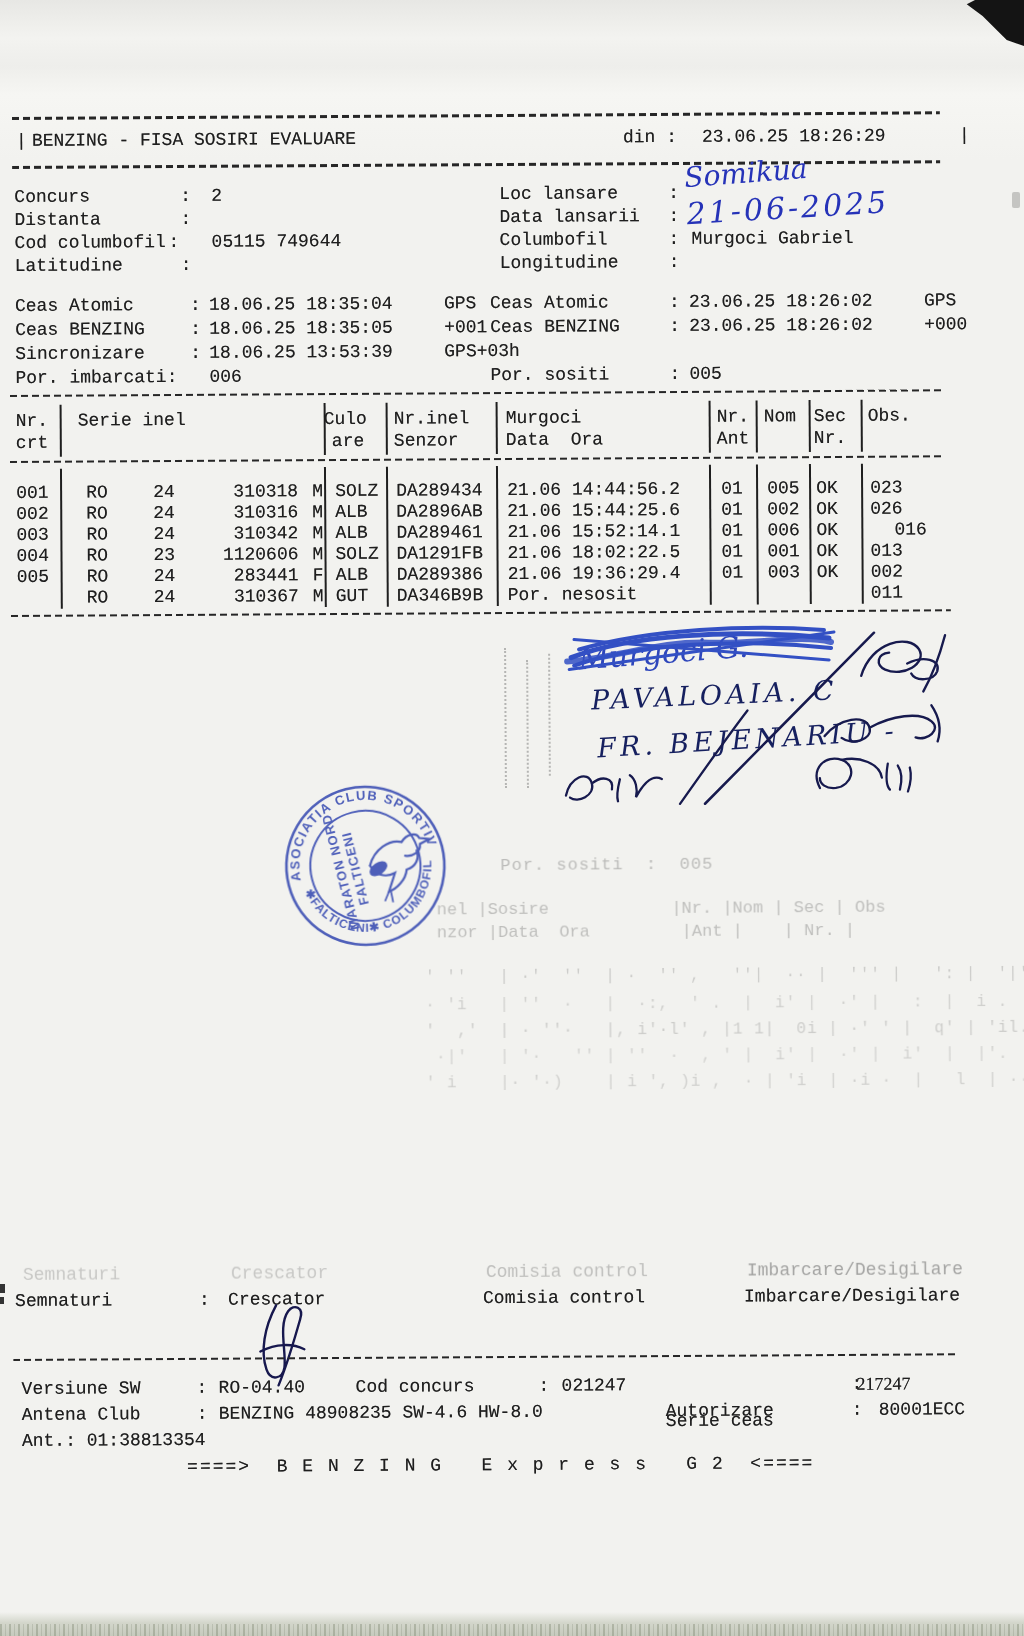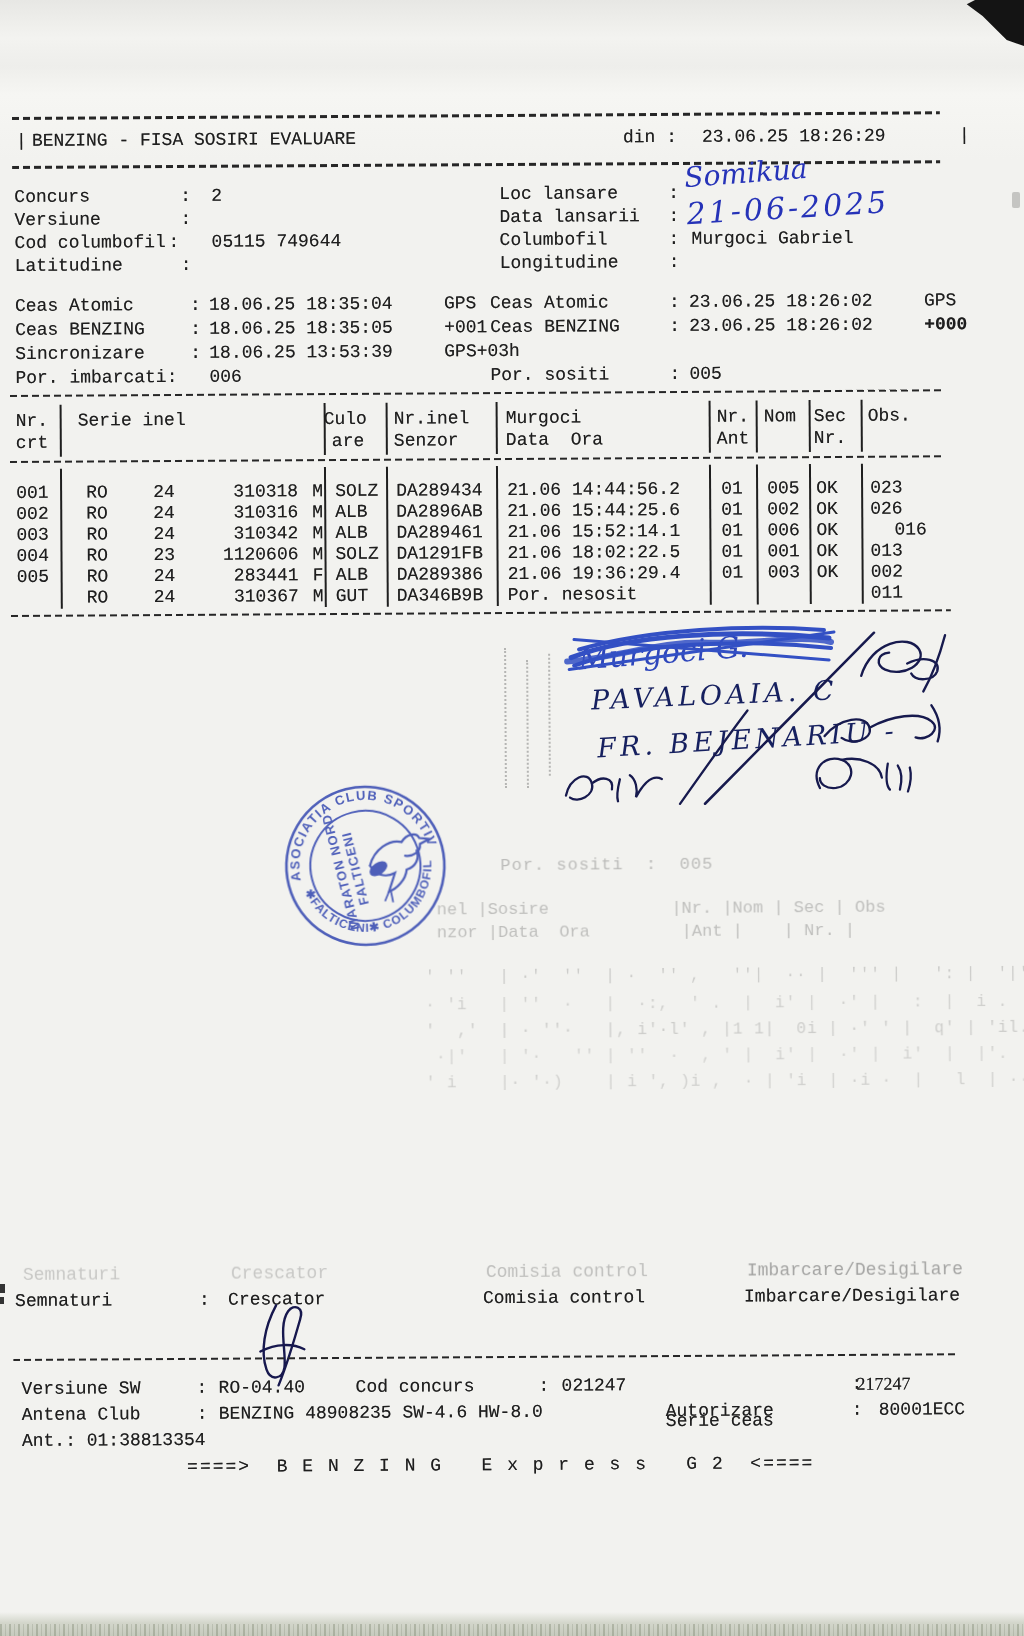--- a/index.html
+++ b/index.html
@@ -62,21 +62,21 @@
       <span class="mono" style="left:706px;top:128px;">23.06.25 18:26:29</span>
       <span class="mono" style="left:963px;top:128px;">|</span>
       <div class="dash thick" style="left:16px;top:163px;width:928px;"></div>
     </div>
 
     <div>
 
       <span class="mono" style="left:18px;top:184px;">Concurs</span>
       <span class="mono" style="left:184px;top:184px;">:</span>
       <span class="mono" style="left:215px;top:184px;">2</span>
-      <span class="mono" style="left:18px;top:207px;">Versiune</span>
+      <span class="mono" style="left:18px;top:207px;">Distanta</span>
       <span class="mono" style="left:184px;top:207px;">:</span>
       <span class="mono" style="left:18px;top:230px;">Cod columbofil</span>
       <span class="mono" style="left:172px;top:230px;">:</span>
       <span class="mono" style="left:215px;top:230px;">05115 749644</span>
       <span class="mono" style="left:18px;top:253px;">Latitudine</span>
       <span class="mono" style="left:184px;top:253px;">:</span>
 
       <span class="mono" style="left:503px;top:184px;">Loc lansare</span>
       <span class="mono" style="left:672px;top:184px;">:</span>
       <span class="mono" style="left:503px;top:207px;">Data lansarii</span>
@@ -101,21 +101,21 @@
       <span class="mono" style="left:692px;top:293px;">23.06.25 18:26:02</span>
       <span class="mono" style="left:927px;top:293px;">GPS</span>
 
       <span class="mono" style="left:18px;top:317px;">Ceas BENZING</span>
       <span class="mono" style="left:193px;top:317px;">:</span>
       <span class="mono" style="left:212px;top:317px;">18.06.25 18:35:05</span>
       <span class="mono" style="left:447px;top:317px;">+001</span>
       <span class="mono" style="left:493px;top:317px;">Ceas BENZING</span>
       <span class="mono" style="left:672px;top:317px;">:</span>
       <span class="mono" style="left:692px;top:317px;">23.06.25 18:26:02</span>
-      <span class="mono" style="left:927px;top:317px;font-weight:bold;">+000</span>
+      <span class="mono" style="left:927px;top:317px;">+000</span>
 
       <span class="mono" style="left:18px;top:341px;">Sincronizare</span>
       <span class="mono" style="left:193px;top:341px;">:</span>
       <span class="mono" style="left:212px;top:341px;">18.06.25 13:53:39</span>
       <span class="mono" style="left:447px;top:341px;">GPS+03h</span>
 
       <span class="mono" style="left:18px;top:365px;">Por. imbarcati:</span>
       <span class="mono" style="left:212px;top:365px;">006</span>
       <span class="mono" style="left:493px;top:365px;">Por. sositi</span>
       <span class="mono" style="left:672px;top:365px;">:</span>

